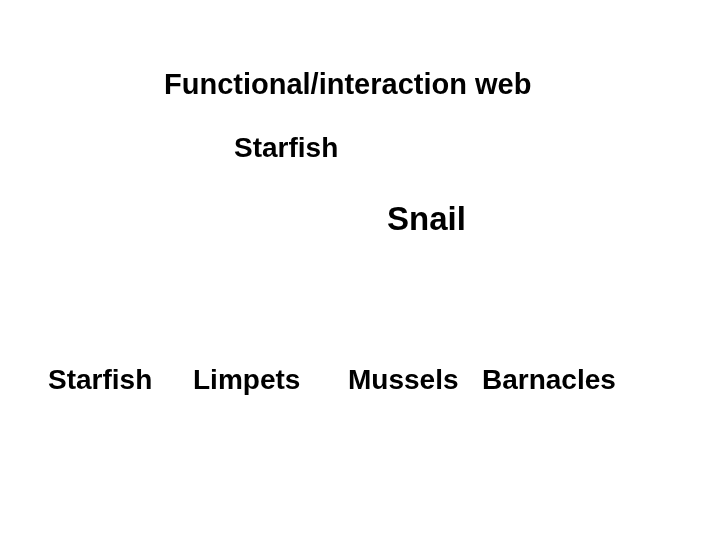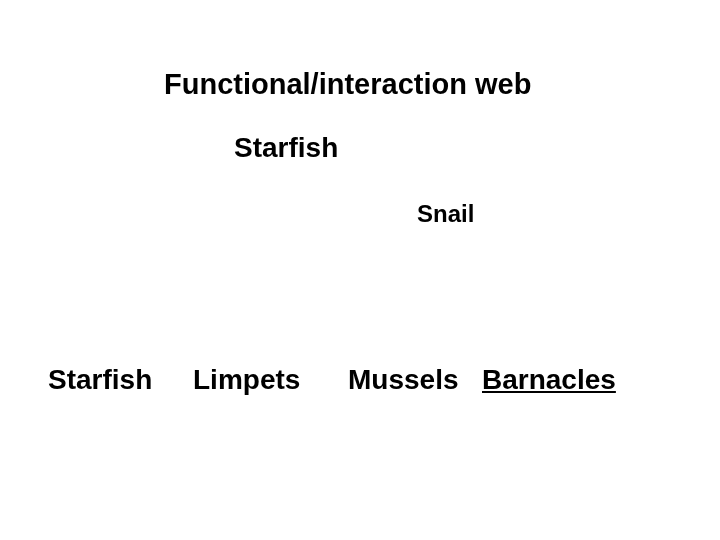--- a/index.html
+++ b/index.html
@@ -28,32 +28,32 @@
     top: 70px;
     font-size: 29px;
   }
   .starfish {
     left: 234px;
     top: 134px;
     font-size: 28px;
     text-align: center;
   }
   .snail {
-    left: 417px;
+    left: 387px;
     top: 202px;
-    font-size: 24px;
+    font-size: 33px;
   }
   .prey {
     top: 366px;
     font-size: 28px;
   }
   .prey-chitons   { left: 48px;  }
   .prey-limpets   { left: 193px; }
   .prey-mussels   { left: 348px; }
-  .prey-barnacles { left: 482px; text-decoration: underline; }
+  .prey-barnacles { left: 482px; }
   .page-number {
     position: absolute;
     left: 643px;
     top: 494px;
     font-size: 18px;
     font-weight: normal;
     line-height: 1;
     color: #1a1a1a;
   }
 </style>

